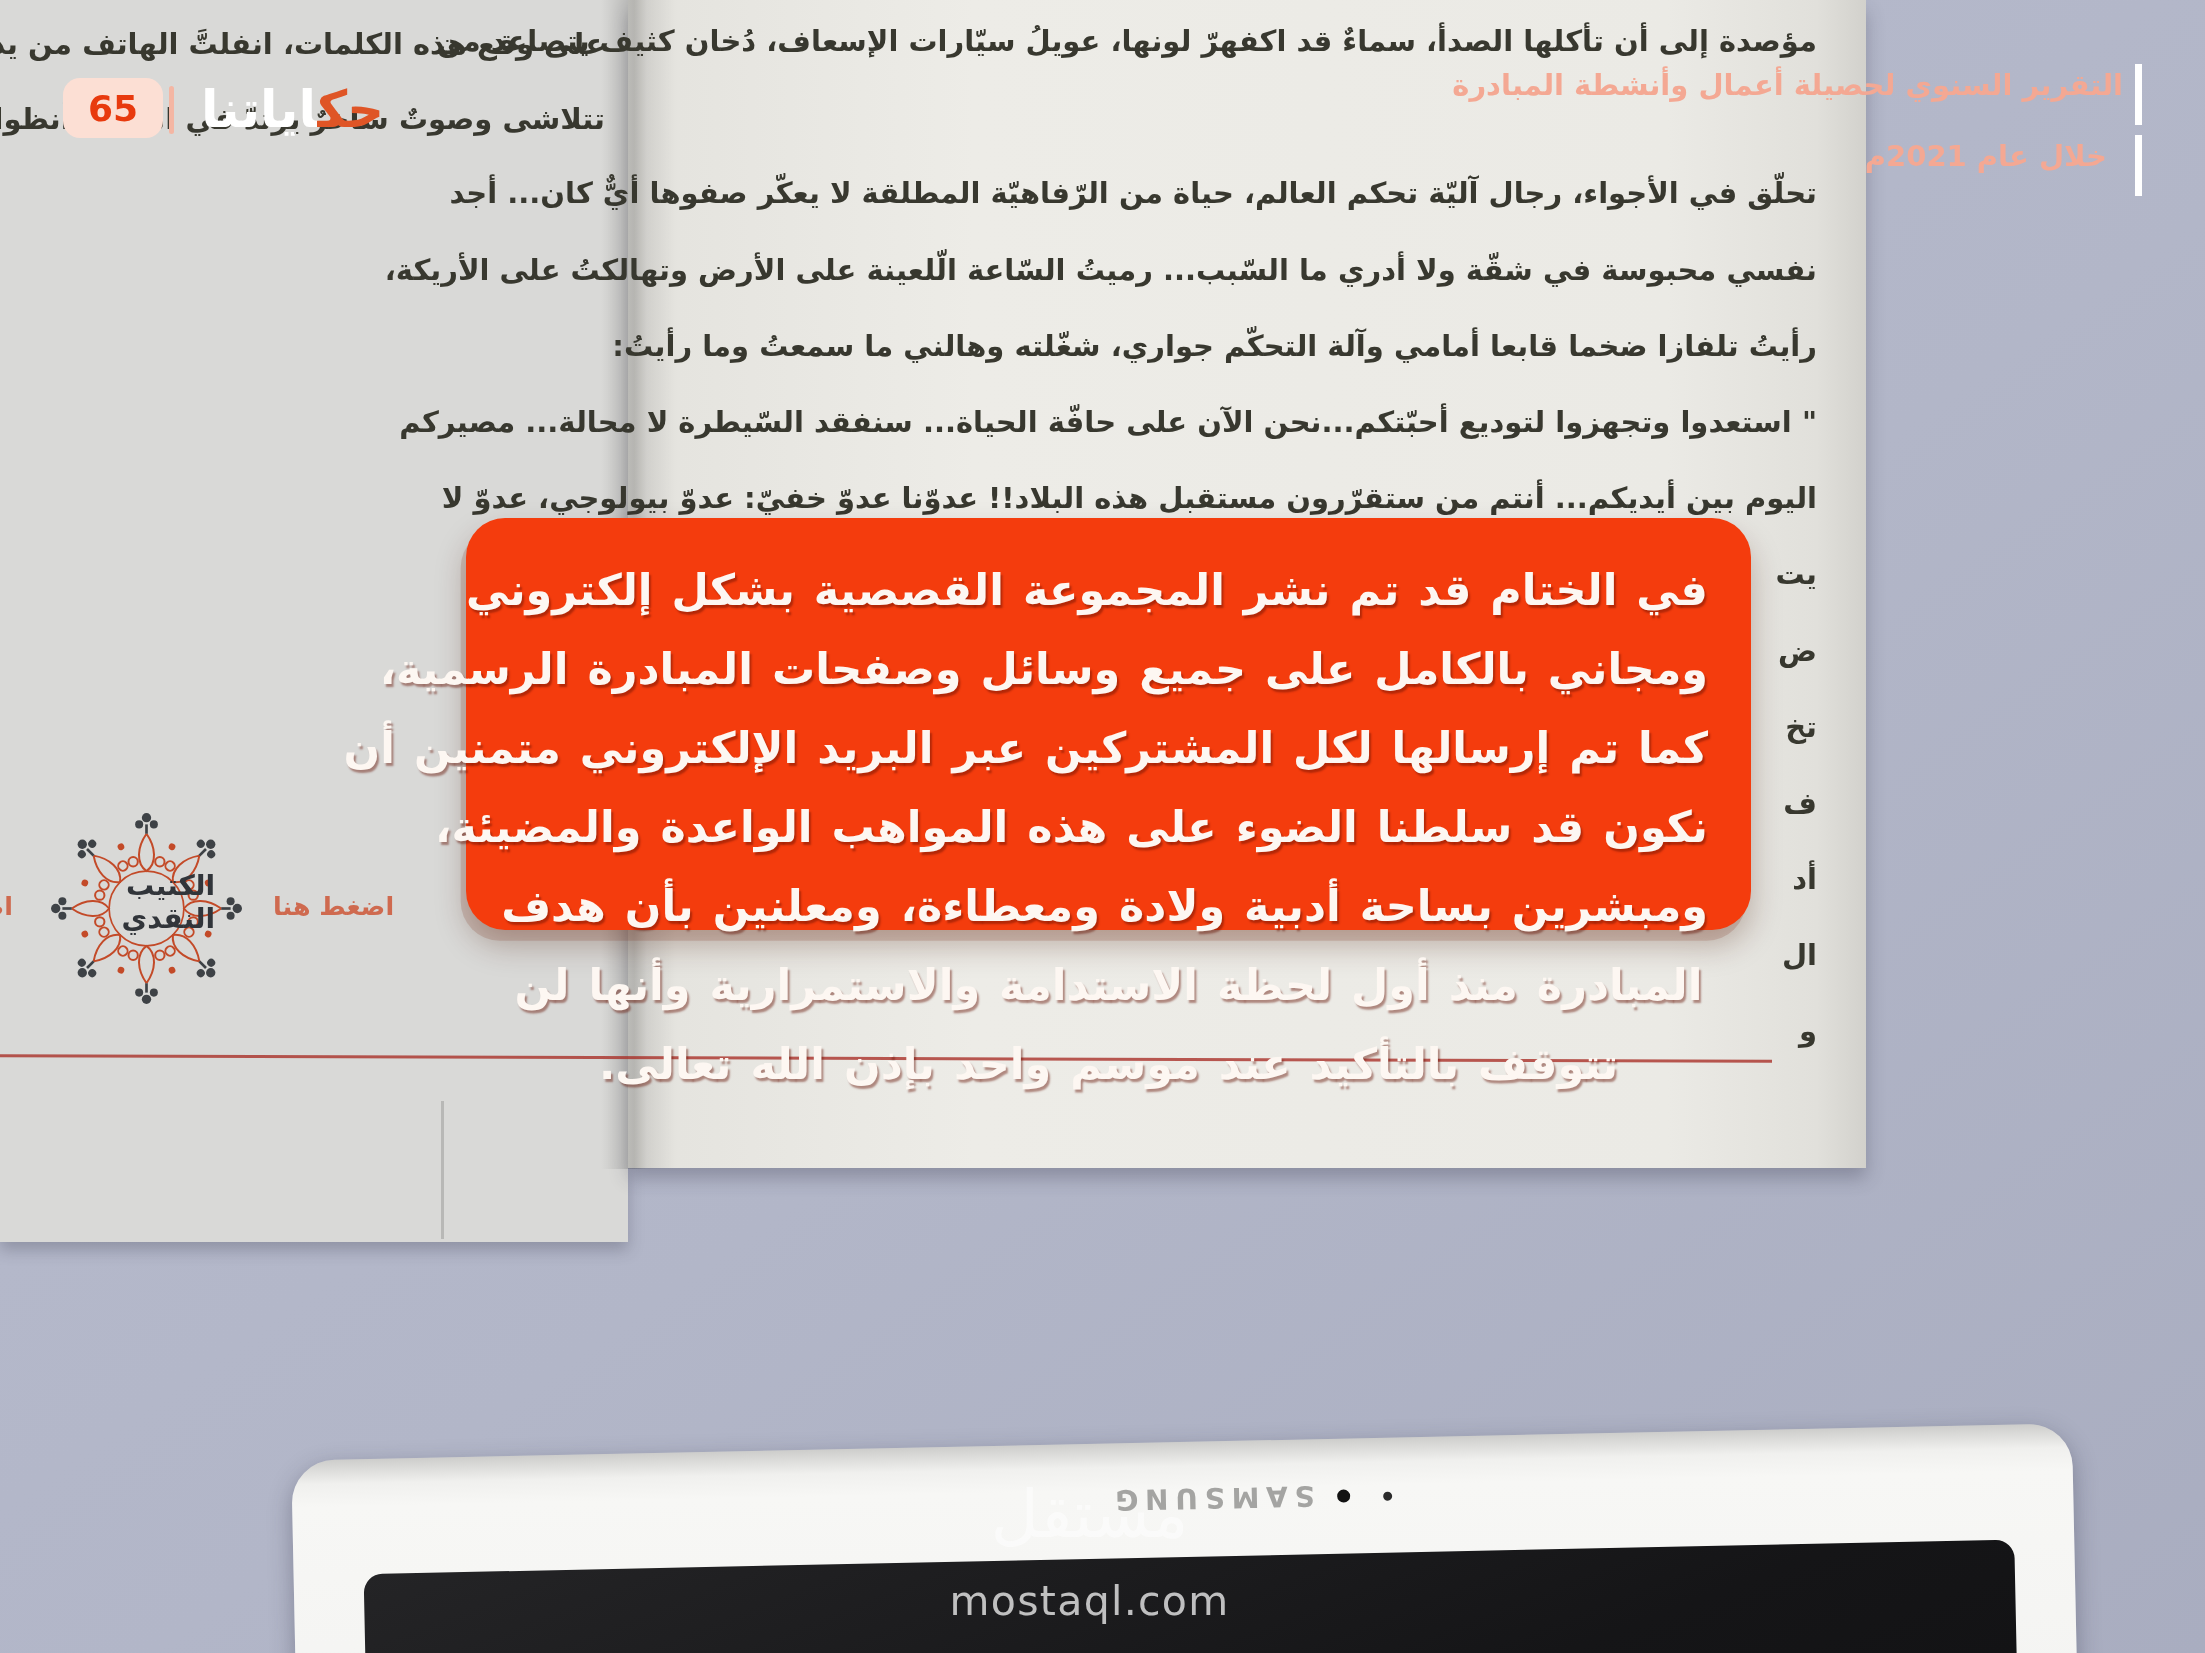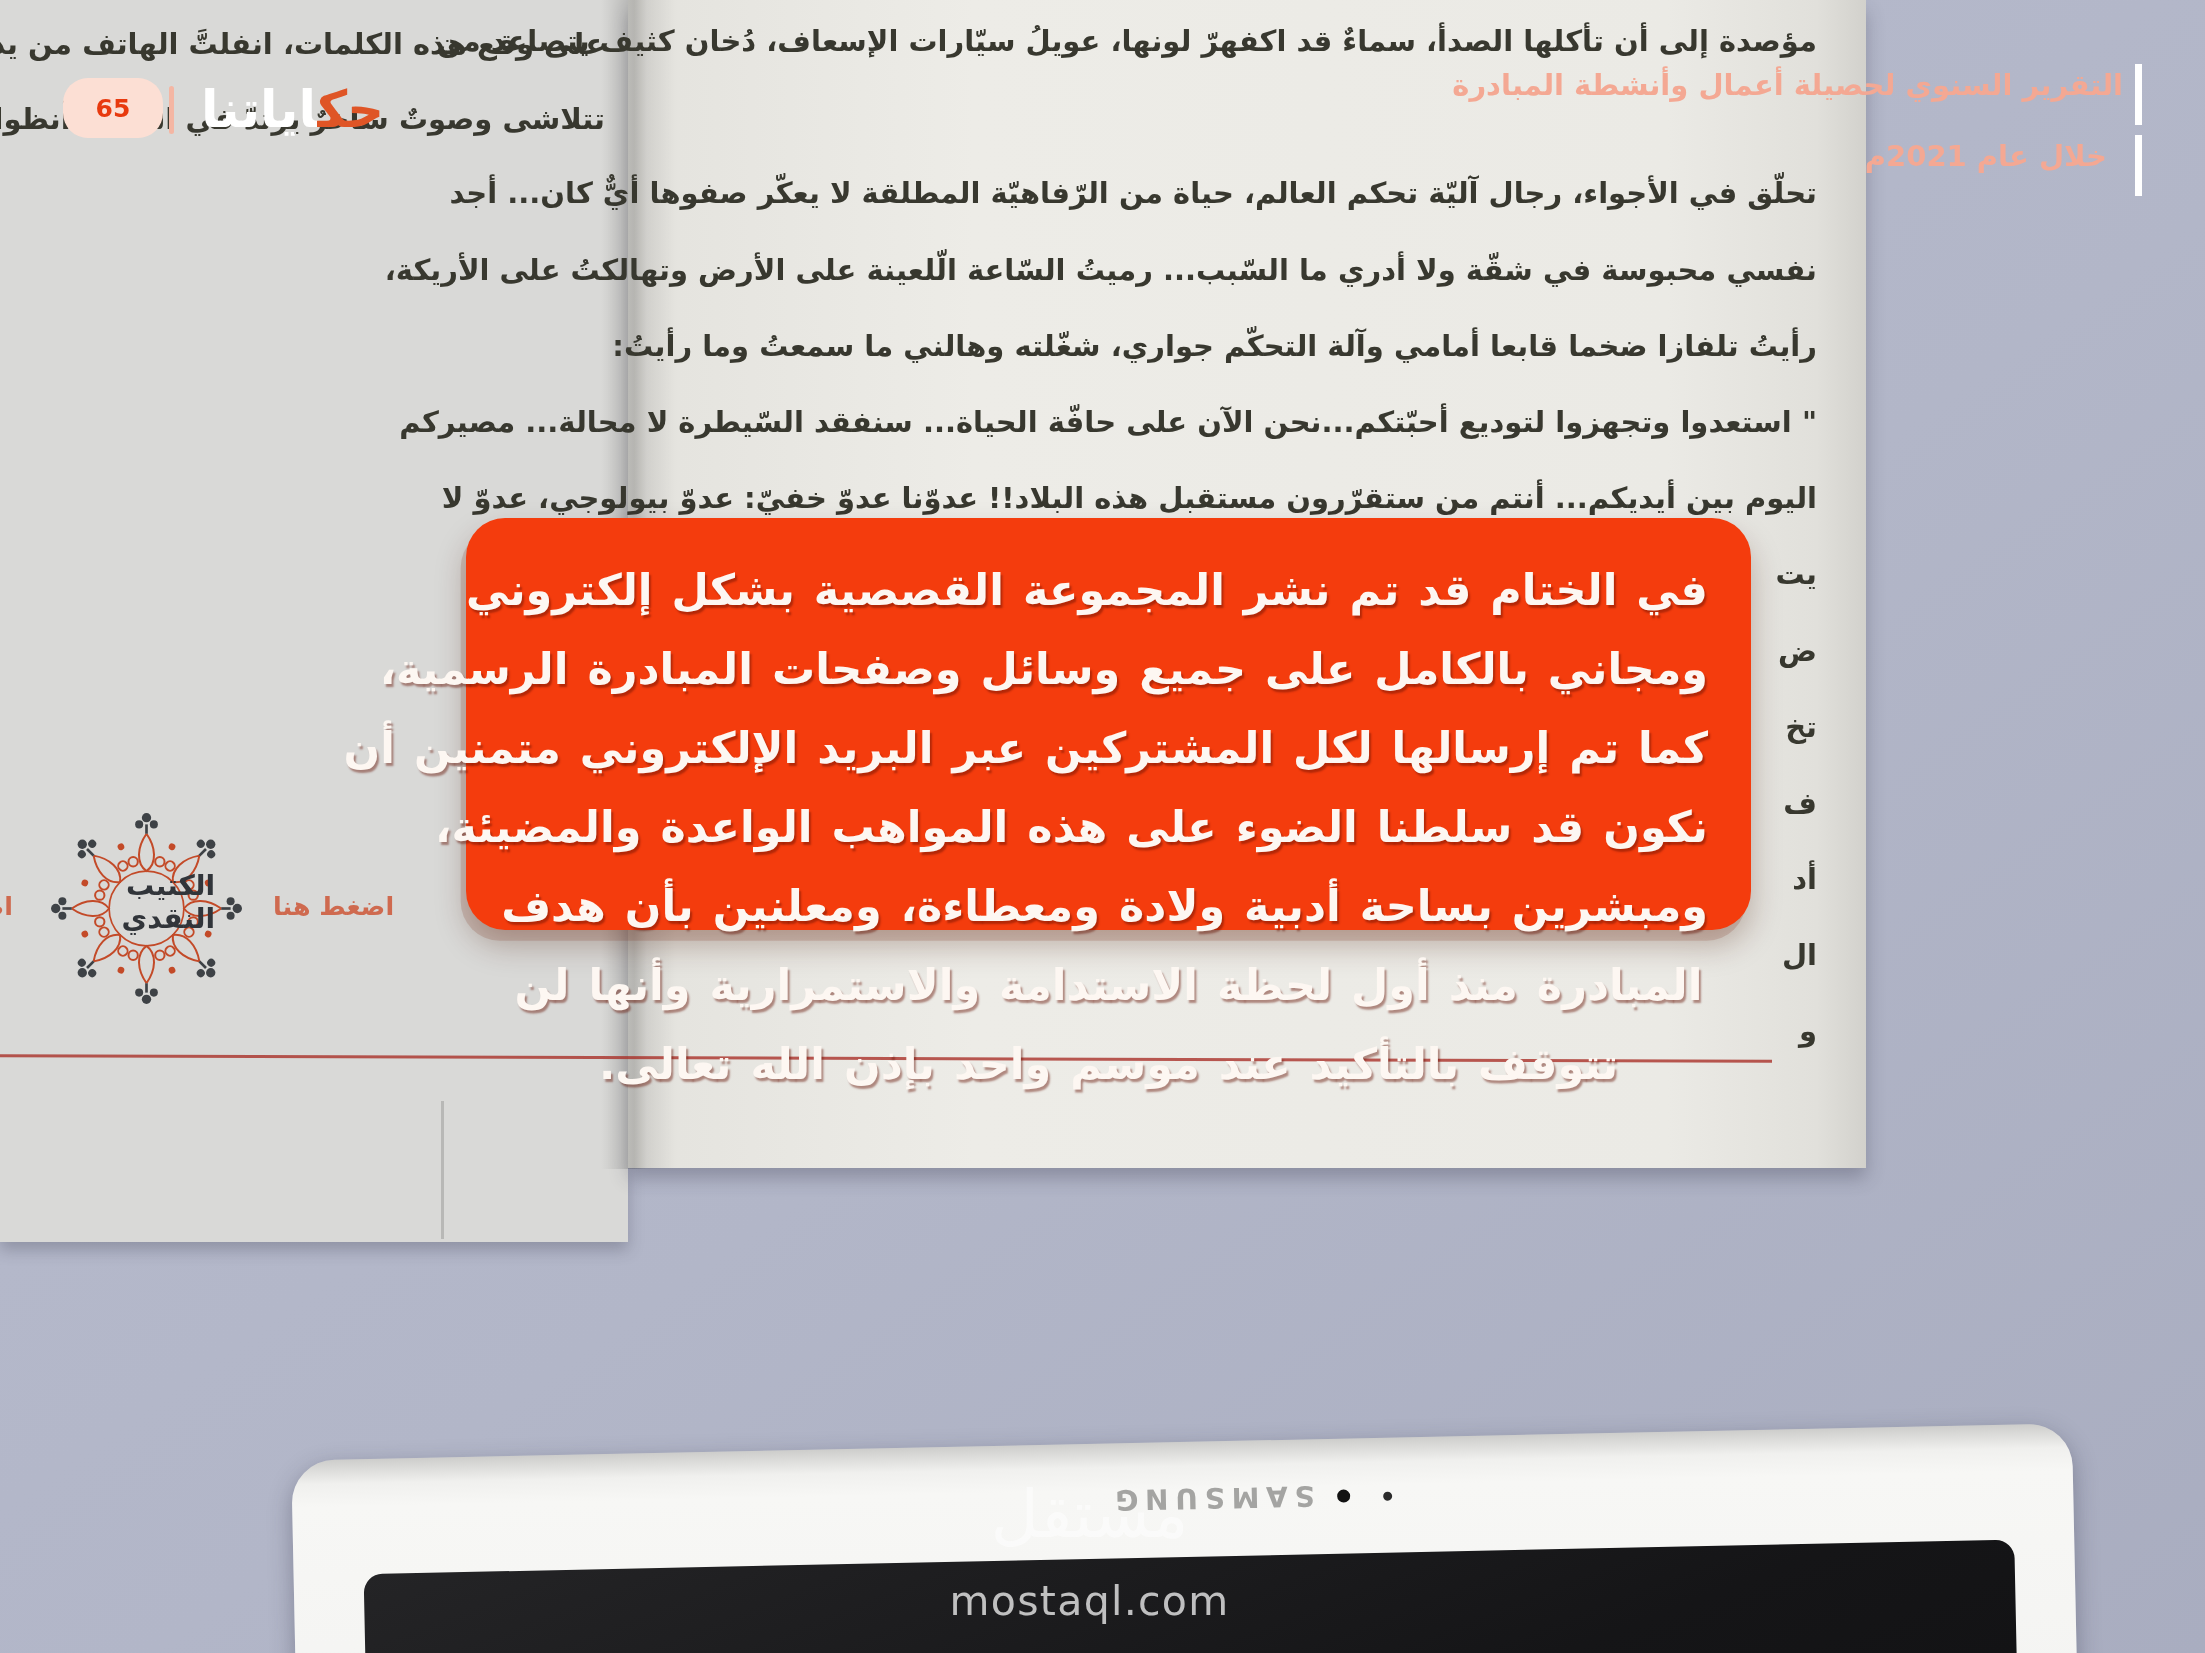--- a/index.html
+++ b/index.html
@@ -55,22 +55,22 @@
   .cline { font-size:43px; line-height:79px; color:#fdf7f2; font-weight:bold;
     white-space:nowrap; word-spacing:4px;
     text-shadow:2px 2.7px 2px rgba(100,15,0,.45); }
 
   
   .hdr-bar { right:63px; width:7.4px; background:#ffffff; }
   .hdr-txt { direction:rtl; white-space:nowrap; color:#f4a893; font-size:29px; font-weight:bold;margin-left:46px; }
 
   
   .badge { left:63px; top:78px; width:100px; height:60px; background:#fcdfd4;
-    border-radius:25px; display:flex; align-items:center; justify-content:center;
-    color:#e83a0e; font-size:25px; font-weight:bold; }
+    border-radius:17px; display:flex; align-items:center; justify-content:center;
+    color:#e83a0e; font-size:36px; font-weight:bold; }
   .lockup-sep { left:169px; top:86px; width:4.7px; height:48px; background:#f4b6a3; border-radius:2.7px; }
   .logo { right:1821px; top:78px; direction:rtl; white-space:nowrap;
     font-size:51px; font-weight:bold; line-height:64px; }
   .logo .lg-orange { color:#df5526; }
   .logo .lg-white  { color:#ffffff; }
 
   
   .tablet { left:291px; top:1442px; width:1781px; height:468px;
     border-radius:43px 43px 0 0; transform:rotate(-1.2deg); transform-origin:50% 0;
     background:linear-gradient(180deg,#cdcdcb 0px,#dbdbd9 9.4px,#f0f0ee 24px,#f7f7f5 47px,#f1f1ef 100%);

